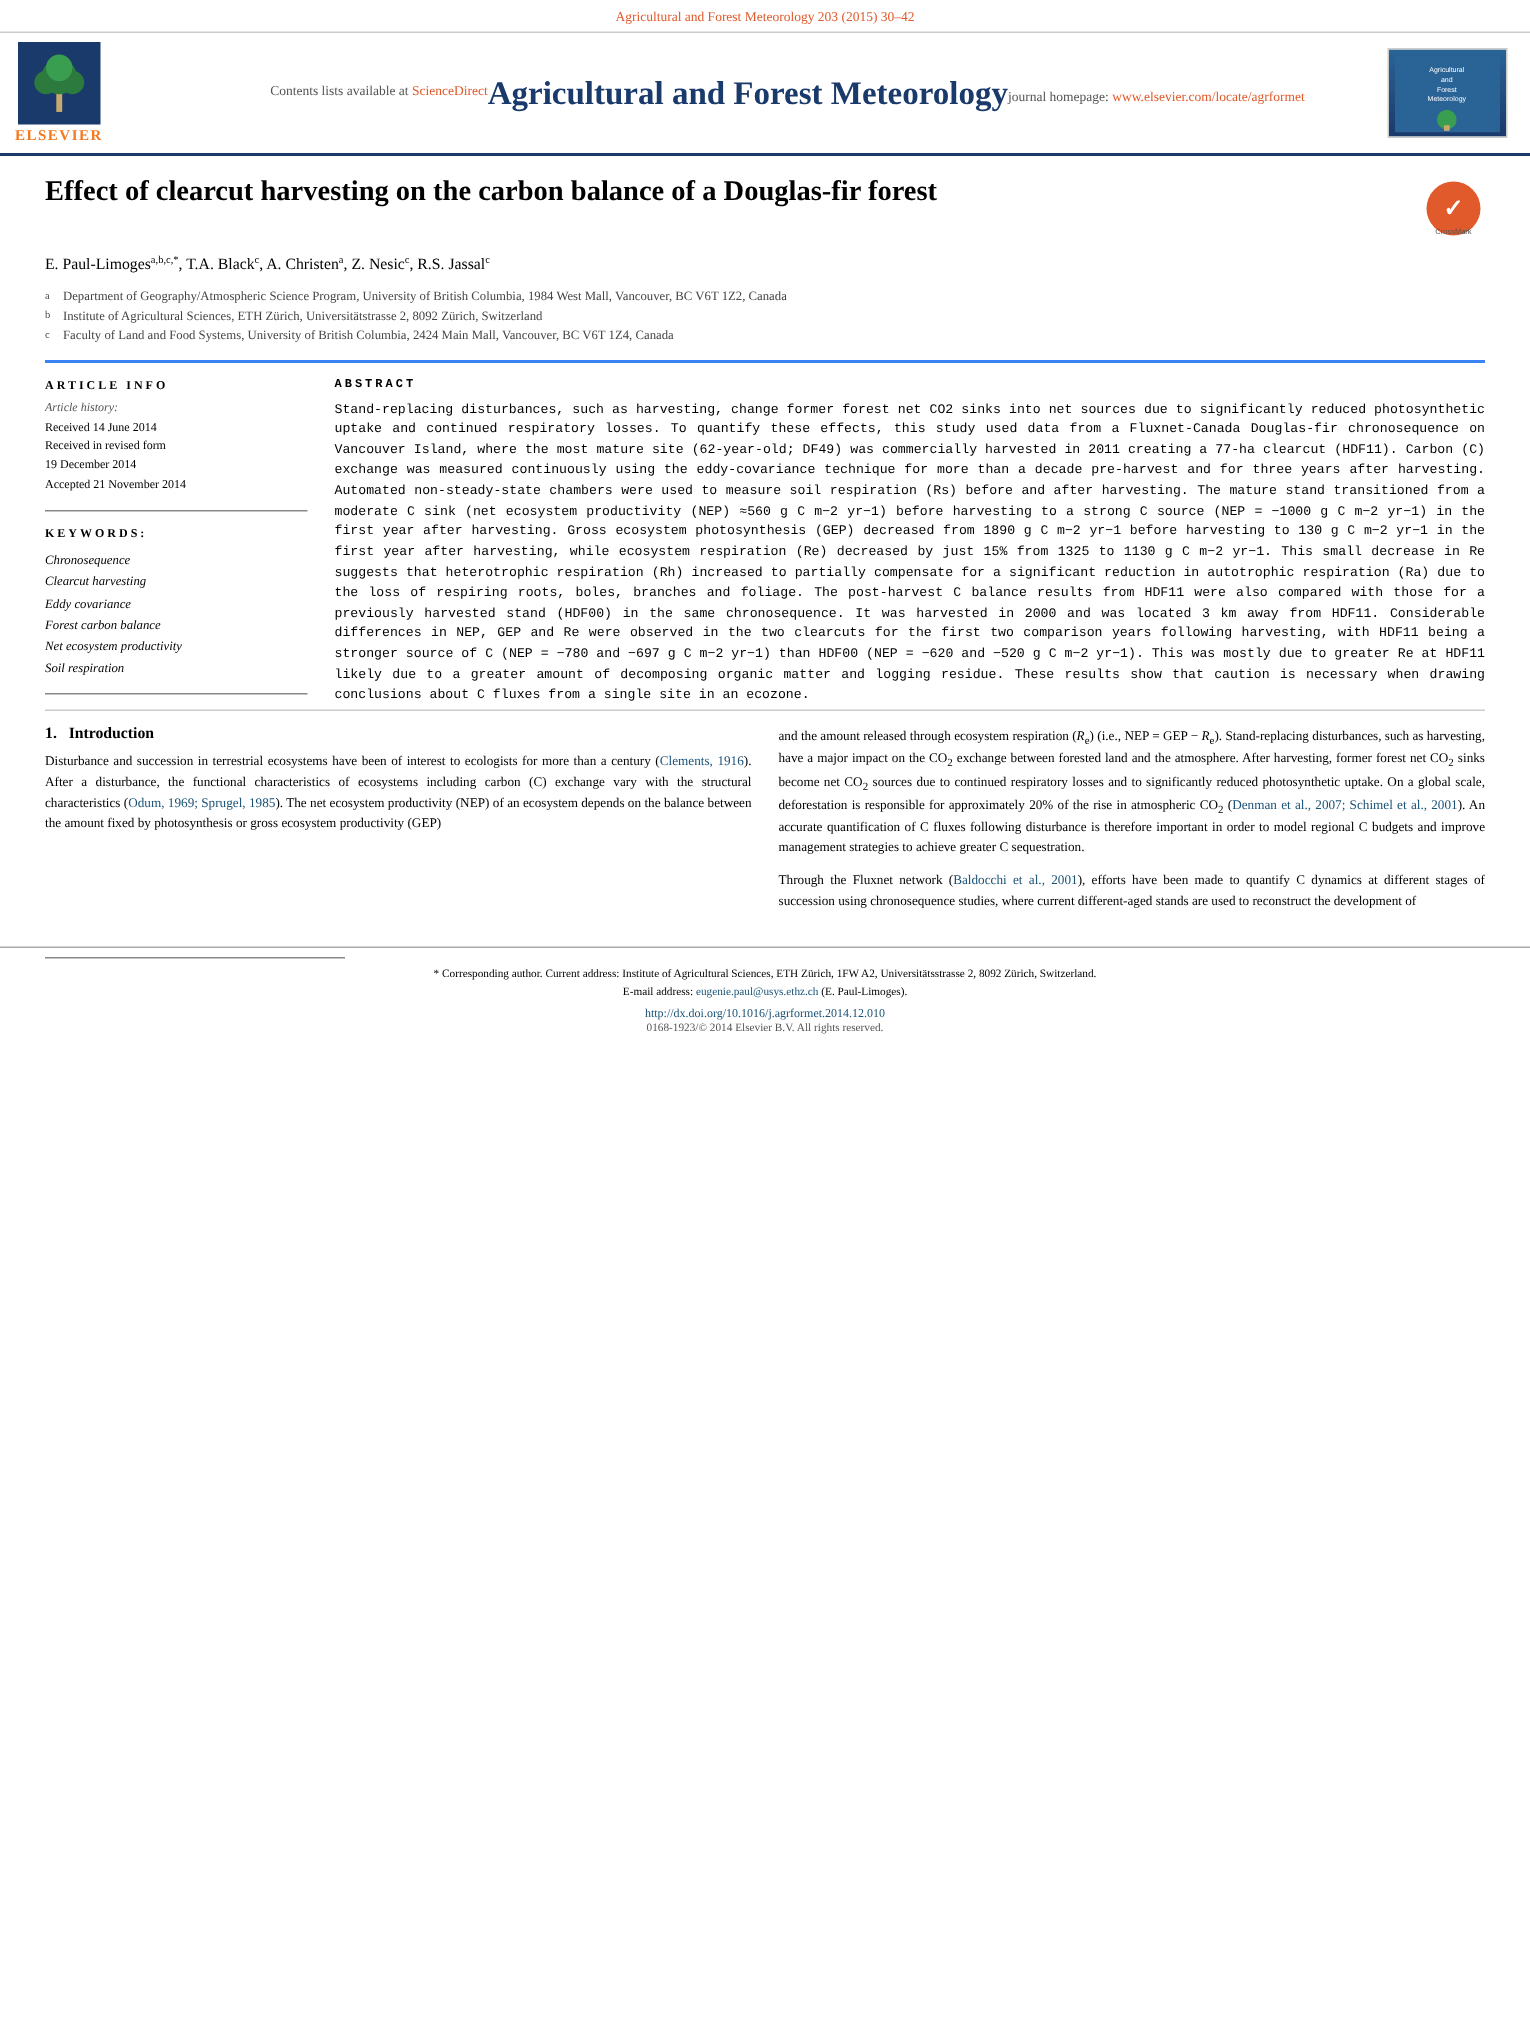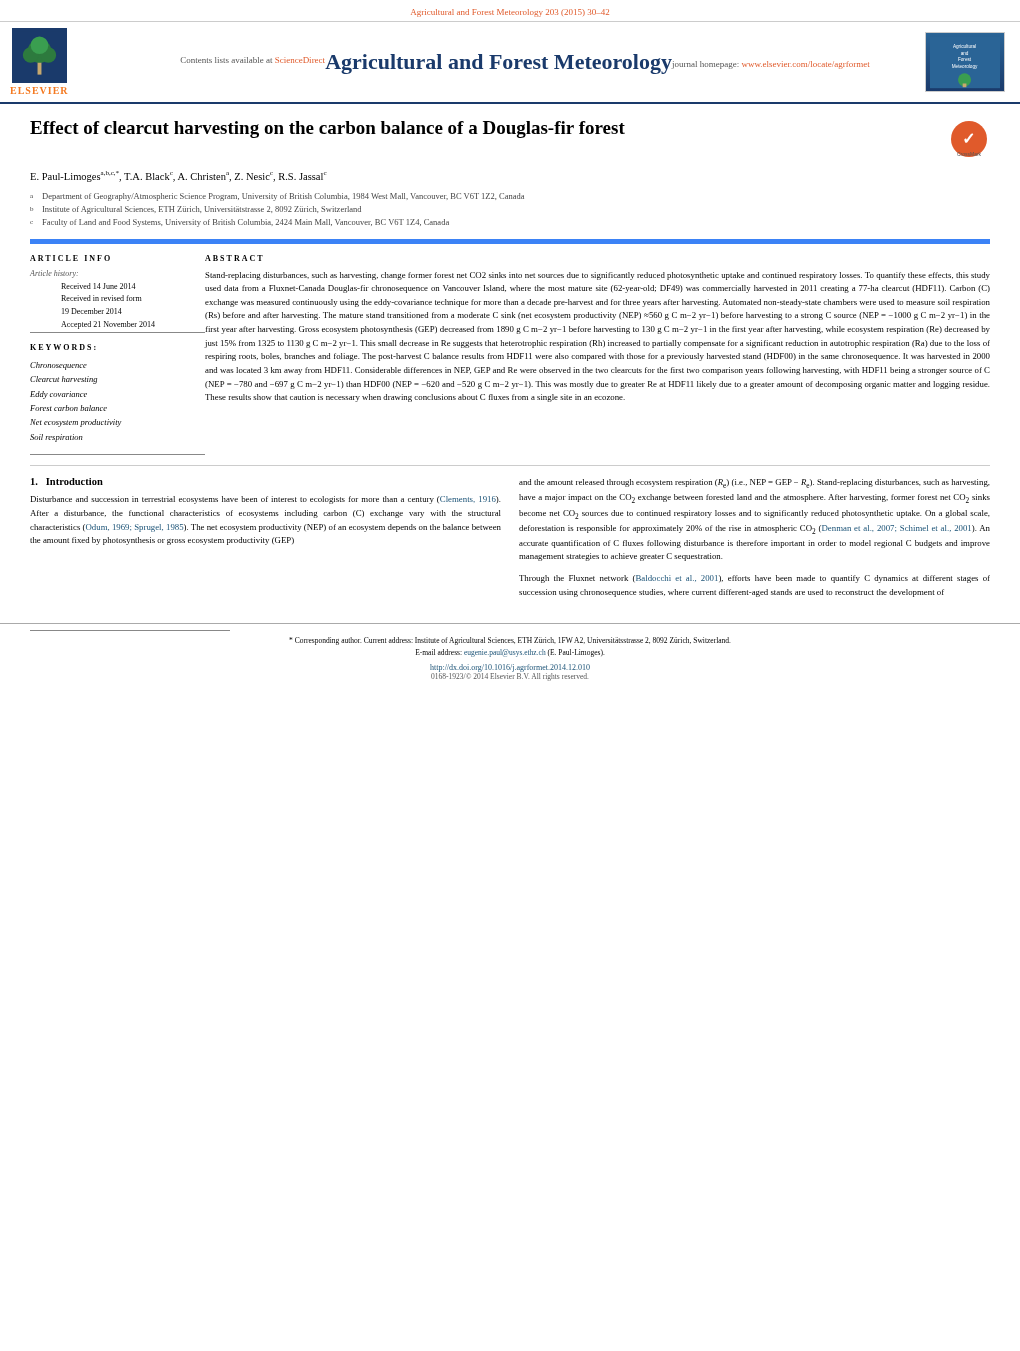--- a/index.html
+++ b/index.html
@@ -163,55 +163,57 @@
     }
     .affil-sup {
       font-size: 7px;
       min-width: 12px;
       line-height: 1.8;
     }
 
     
     .two-col {
       display: flex;
-      border-top: 5px solid #3b82f6;
+      gap: 18px;
+      border-top: 2px solid #3b82f6;
       padding-top: 10px;
     }
     .left-col {
       width: 175px;
       flex-shrink: 0;
     }
     .right-col {
       flex: 1;
+      font-family: Liberation Mono, monospace;
     }
 
     
     .section-header {
       font-size: 8px;
       font-weight: bold;
       letter-spacing: 2px;
       color: #000;
       margin-bottom: 6px;
       text-transform: uppercase;
     }
     .info-block {
       border-bottom: 1px solid #888;
+      padding-bottom: 10px;
       margin-bottom: 10px;
     }
     .info-label {
       font-size: 8px;
       font-style: italic;
       color: #555;
       margin-bottom: 3px;
     }
     .info-date {
       font-size: 8px;
       color: #000;
       line-height: 1.6;
-      margin-left: 31px;
     }
     .keyword-block {
       border-bottom: 1px solid #888;
       padding-bottom: 10px;
       margin-bottom: 10px;
     }
     .keyword-item {
       font-size: 8.5px;
       color: #000;
       line-height: 1.7;

